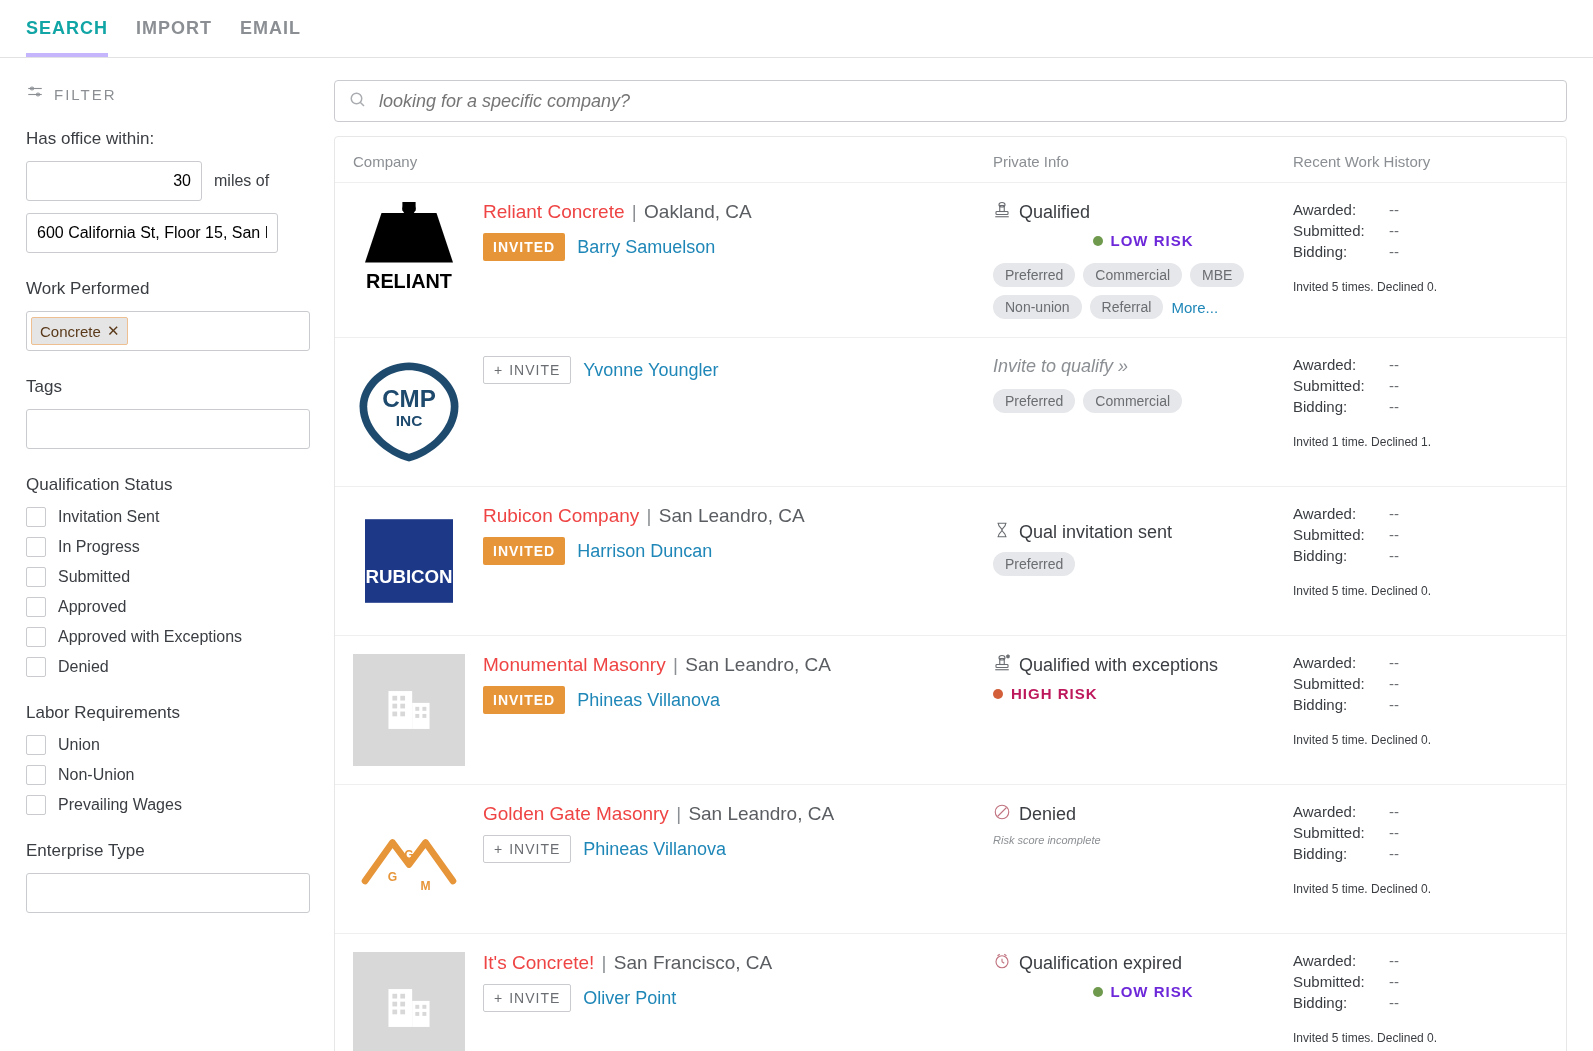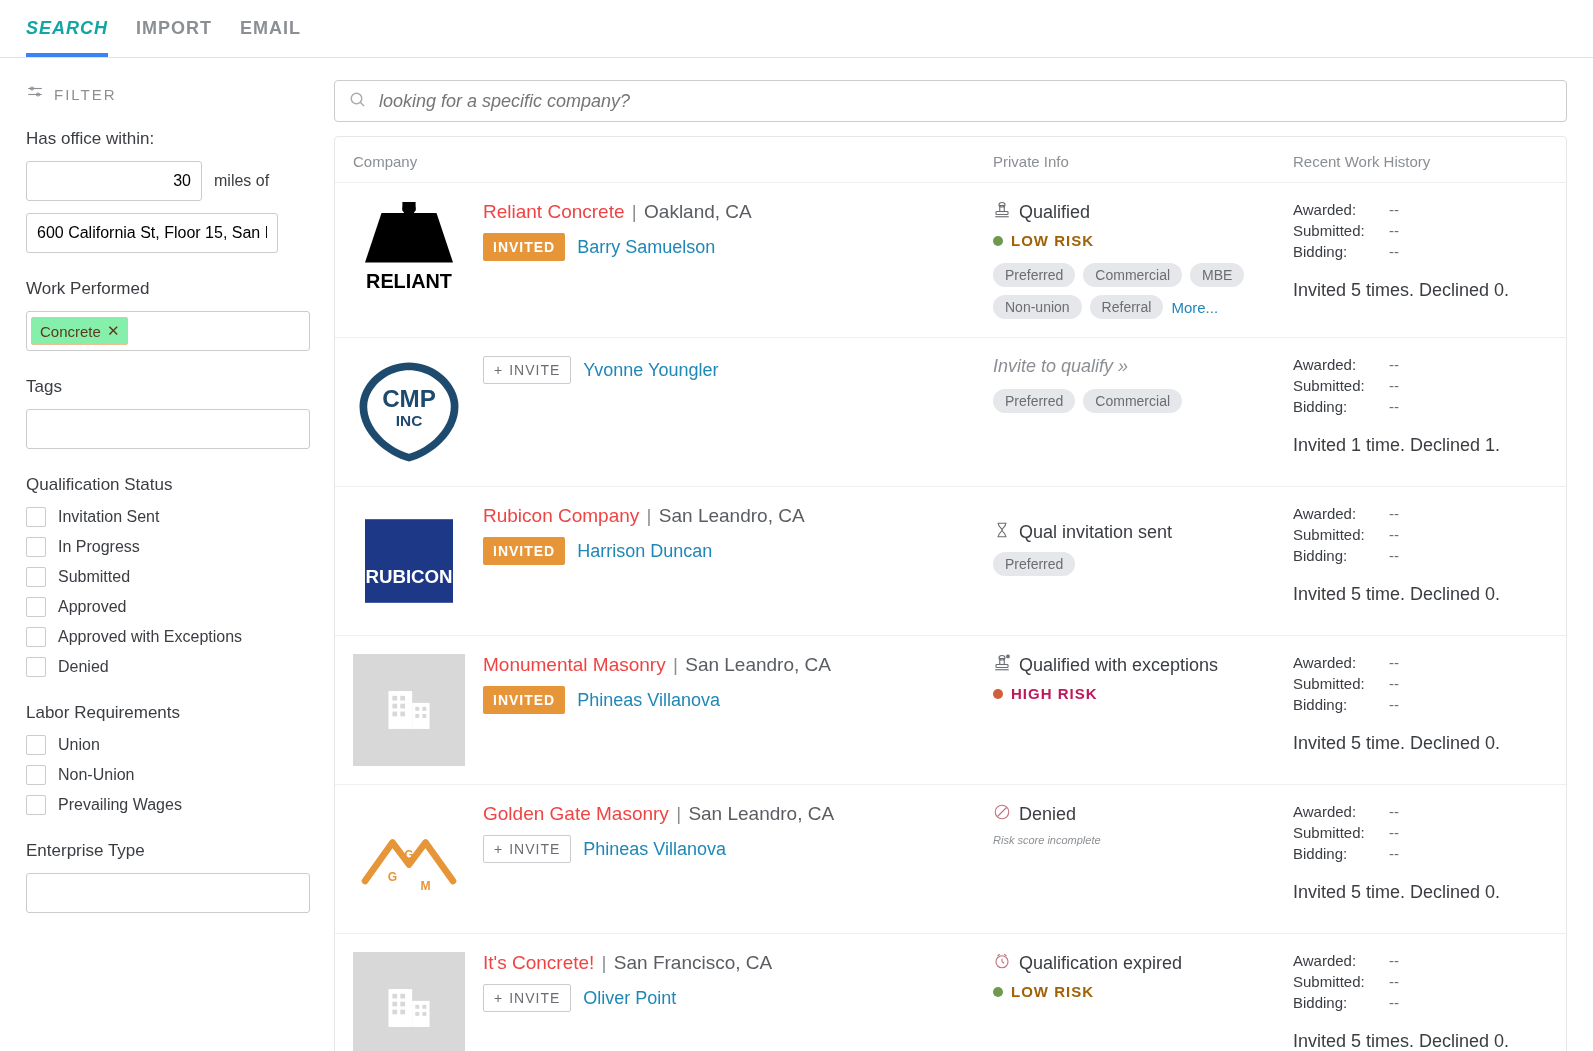--- a/index.html
+++ b/index.html
@@ -2,38 +2,38 @@
 <html><head>
 <meta charset="utf-8">
 <style>
   * { box-sizing: border-box; margin: 0; padding: 0; }
   body { font-family: -apple-system, "Segoe UI", Helvetica, Arial, sans-serif; color: #3a3d42; font-size: 14px; background: #fff; }
   .page { width: 1593px; height: 1051px; position: relative; }
 
   
   .tabs { display: flex; gap: 28px; padding: 18px 26px 0 26px; border-bottom: 1px solid #e2e2e2; }
   .tab { font-size: 18px; letter-spacing: 1px; font-weight: 600; color: #8b8f93; padding-bottom: 14px; cursor: pointer; }
-  .tab.active { color: #12a5a5; border-bottom: 4px solid #3b82f6; font-style: italic; }
+  .tab.active { color: #12a5a5; border-bottom: 4px solid #c4b5fd; }
 
   .body { display: flex; }
 
   
   .sidebar { width: 316px; padding: 26px 26px; }
   .filter-head { display: flex; align-items: center; gap: 10px; color: #8b8f93; letter-spacing: 2px; font-size: 15px; font-weight: 500; margin-bottom: 24px; }
   .filter-icon svg { width: 18px; height: 18px; stroke: #8b8f93; fill: none; stroke-width: 1.5; }
   .fld-label { font-size: 17px; font-weight: 500; color: #3a3d42; margin-bottom: 12px; }
   .row { display: flex; align-items: center; gap: 12px; margin-bottom: 12px; }
   input[type=text].box, .tagbox, .emptybox {
     border: 1px solid #c9cbcf; border-radius: 3px; height: 40px; padding: 0 10px; font-size: 16px;
   }
   .miles-input { width: 176px; text-align: right; }
   .miles-of { font-size: 16px; color: #3a3d42; white-space: nowrap; }
   .addr-input { width: 252px; }
   .tagbox { width: 284px; display: flex; align-items: center; padding: 4px; }
-  .chip { background: #86efac; border: 1px solid #eec091; color: #5a3a1a; padding: 4px 8px; border-radius: 2px; font-size: 15px; display: inline-flex; align-items: center; gap: 6px; }
+  .chip { background: #e5e5e5; border: 1px solid #eec091; color: #5a3a1a; padding: 4px 8px; border-radius: 2px; font-size: 15px; display: inline-flex; align-items: center; gap: 6px; }
   .chip-x { cursor: pointer; }
   .emptybox { width: 284px; background: #fff; }
   .section { margin-bottom: 26px; }
   .cb-row { display: flex; align-items: center; gap: 12px; margin-bottom: 10px; }
   .cb { width: 20px; height: 20px; border: 1px solid #c9cbcf; border-radius: 2px; cursor: pointer; }
   .cb-label { font-size: 16px; color: #3a3d42; }
 
   
   .main { flex: 1; padding: 22px 26px 22px 18px; }
   .searchbar { display: flex; align-items: center; gap: 12px; border: 1px solid #c9cbcf; border-radius: 4px; height: 42px; padding: 0 14px; margin-bottom: 14px; }
@@ -62,31 +62,31 @@
   .invite-btn { border: 1px solid #c9cbcf; background: #fff; font-size: 14px; letter-spacing: 1px; font-weight: 500; color: #6a6d71; padding: 5px 10px; border-radius: 2px; cursor: pointer; display: inline-flex; gap: 6px; align-items: center; }
   .contact { color: #1f87b8; font-size: 18px; cursor: pointer; }
 
   .status-line { display: flex; align-items: center; gap: 8px; font-size: 18px; color: #3a3d42; margin-bottom: 8px; }
   .status-line svg { width: 18px; height: 18px; stroke: #6a6d71; fill: none; stroke-width: 1.5; }
   .status-line.deny svg { stroke: #c0727f; }
   .status-line.expired svg { stroke: #c0727f; }
   .invite-qualify { color: #8b8f93; font-style: italic; font-size: 18px; cursor: pointer; margin-bottom: 12px; display: inline-block;}
   .risk { font-size: 15px; letter-spacing: 1px; font-weight: 600; display: flex; align-items: center; gap: 8px; margin-bottom: 14px; }
   .risk .dot { width: 10px; height: 10px; border-radius: 50%; }
-  .risk.low { color: #a16207; } .risk.low .dot { background: #6f9a4d; }
+  .risk.low { color: #6d28d9; justify-content: center; } .risk.low .dot { background: #6f9a4d; }
   .risk.high { color: #be185d; } .risk.high .dot { background: #d25f3a; }
   .risk-incomplete { color: #8b8f93; font-style: italic; font-size: 11px; margin-bottom: 14px; }
   .pills { display: flex; flex-wrap: wrap; gap: 8px; max-width: 260px;}
   .pill { background: #e6e7ea; color: #6a6d71; font-size: 14px; padding: 4px 12px; border-radius: 12px; }
   .more-link { color: #1f87b8; font-size: 15px; align-self: center; cursor: pointer; }
 
   .metrics { display: grid; grid-template-columns: 96px auto; row-gap: 4px; font-size: 15px; color: #3a3d42; }
   .metrics .lbl { color: #3a3d42; }
   .metrics .val { color: #6a6d71; }
-  .summary { margin-top: 20px; font-size: 18px; color: #3a3d42; }
+  .summary { margin-top: 20px; font-size: 12px; color: #3a3d42; }
 
   
   .logo svg { max-width: 110px; max-height: 110px; }
 </style>
 </head>
 <body>
 
 <div class="page">
 
   <div class="tabs">

